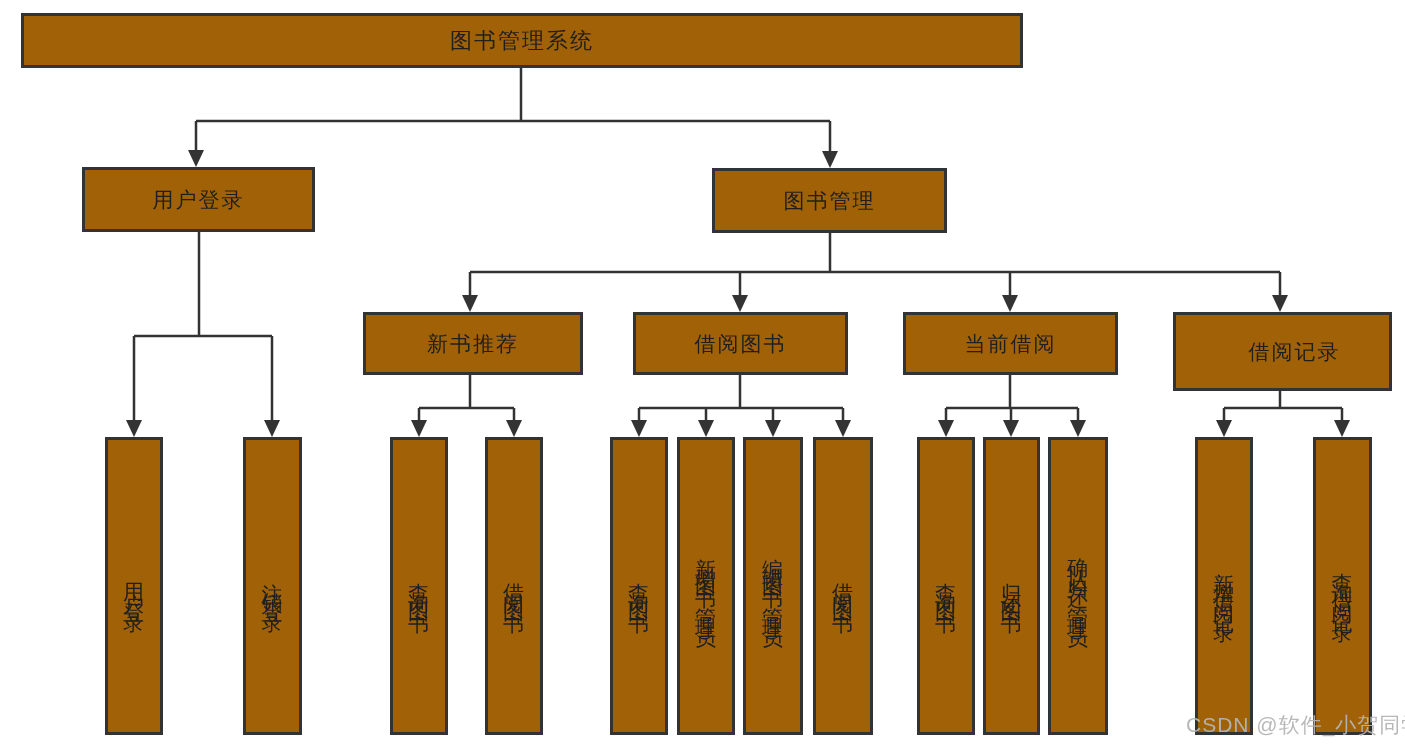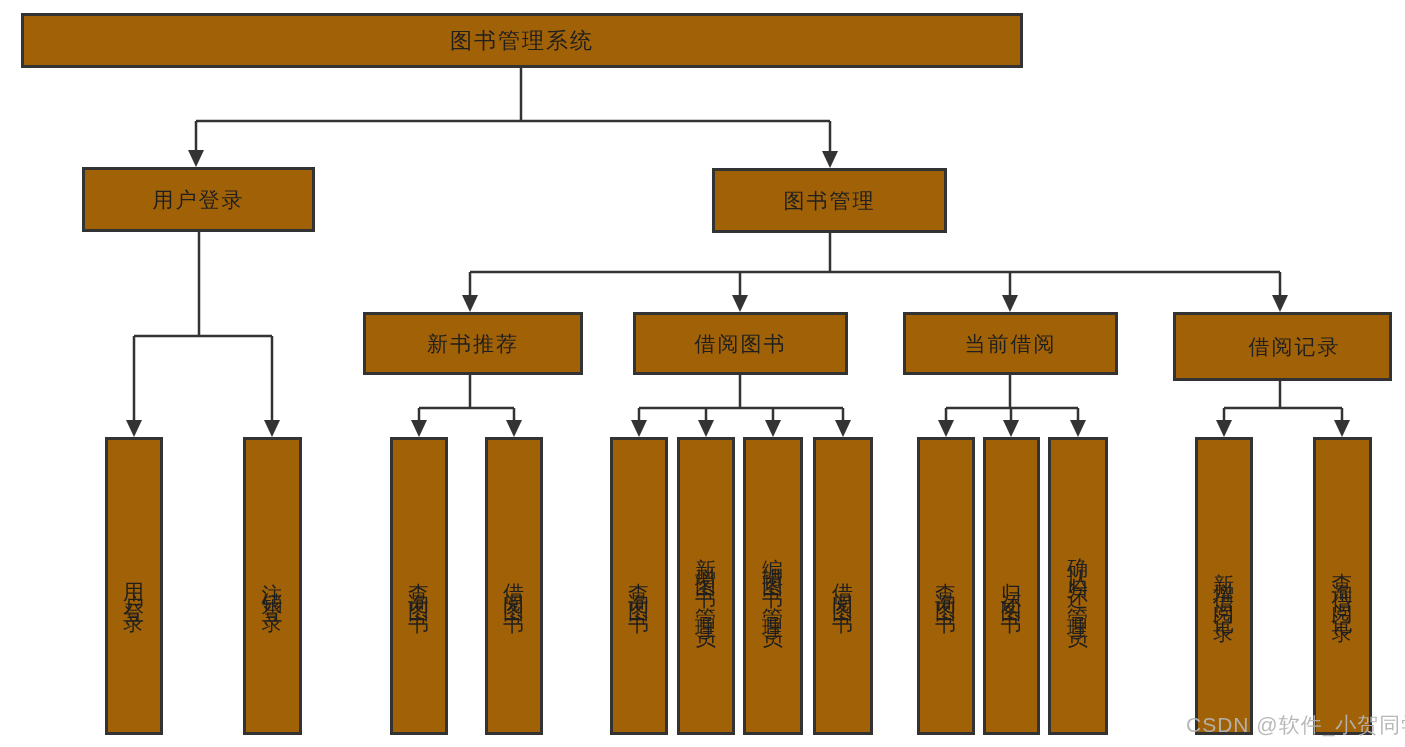--- a/index.html
+++ b/index.html
@@ -45,21 +45,21 @@
     height: 298px;
   }
 
   
   #n-root  { left: 21px;   top: 13px;  width: 1002px; height: 55px; font-size: 22px; }
   #n-l2-0  { left: 82px;   top: 167px; width: 233px;  height: 65px; }
   #n-l2-1  { left: 712px;  top: 168px; width: 235px;  height: 65px; text-align: center; }
   #n-l3-0  { left: 363px;  top: 312px; width: 220px;  height: 63px; }
   #n-l3-1  { left: 633px;  top: 312px; width: 215px;  height: 63px; }
   #n-l3-2  { left: 903px;  top: 312px; width: 215px;  height: 63px; }
-  #n-l3-3  { left: 1173px; top: 312px; width: 219px;  height: 69px; padding-left: 24px; }
+  #n-l3-3  { left: 1173px; top: 312px; width: 219px;  height: 79px; padding-left: 24px; }
 
   
   #lf-0  { left: 105px;  width: 58px; }
   #lf-1  { left: 243px;  width: 59px; }
   #lf-2  { left: 390px;  width: 58px; }
   #lf-3  { left: 485px;  width: 58px; }
   #lf-4  { left: 610px;  width: 58px; }
   #lf-5  { left: 677px;  width: 58px; }
   #lf-6  { left: 743px;  width: 60px; }
   #lf-7  { left: 813px;  width: 60px; }

